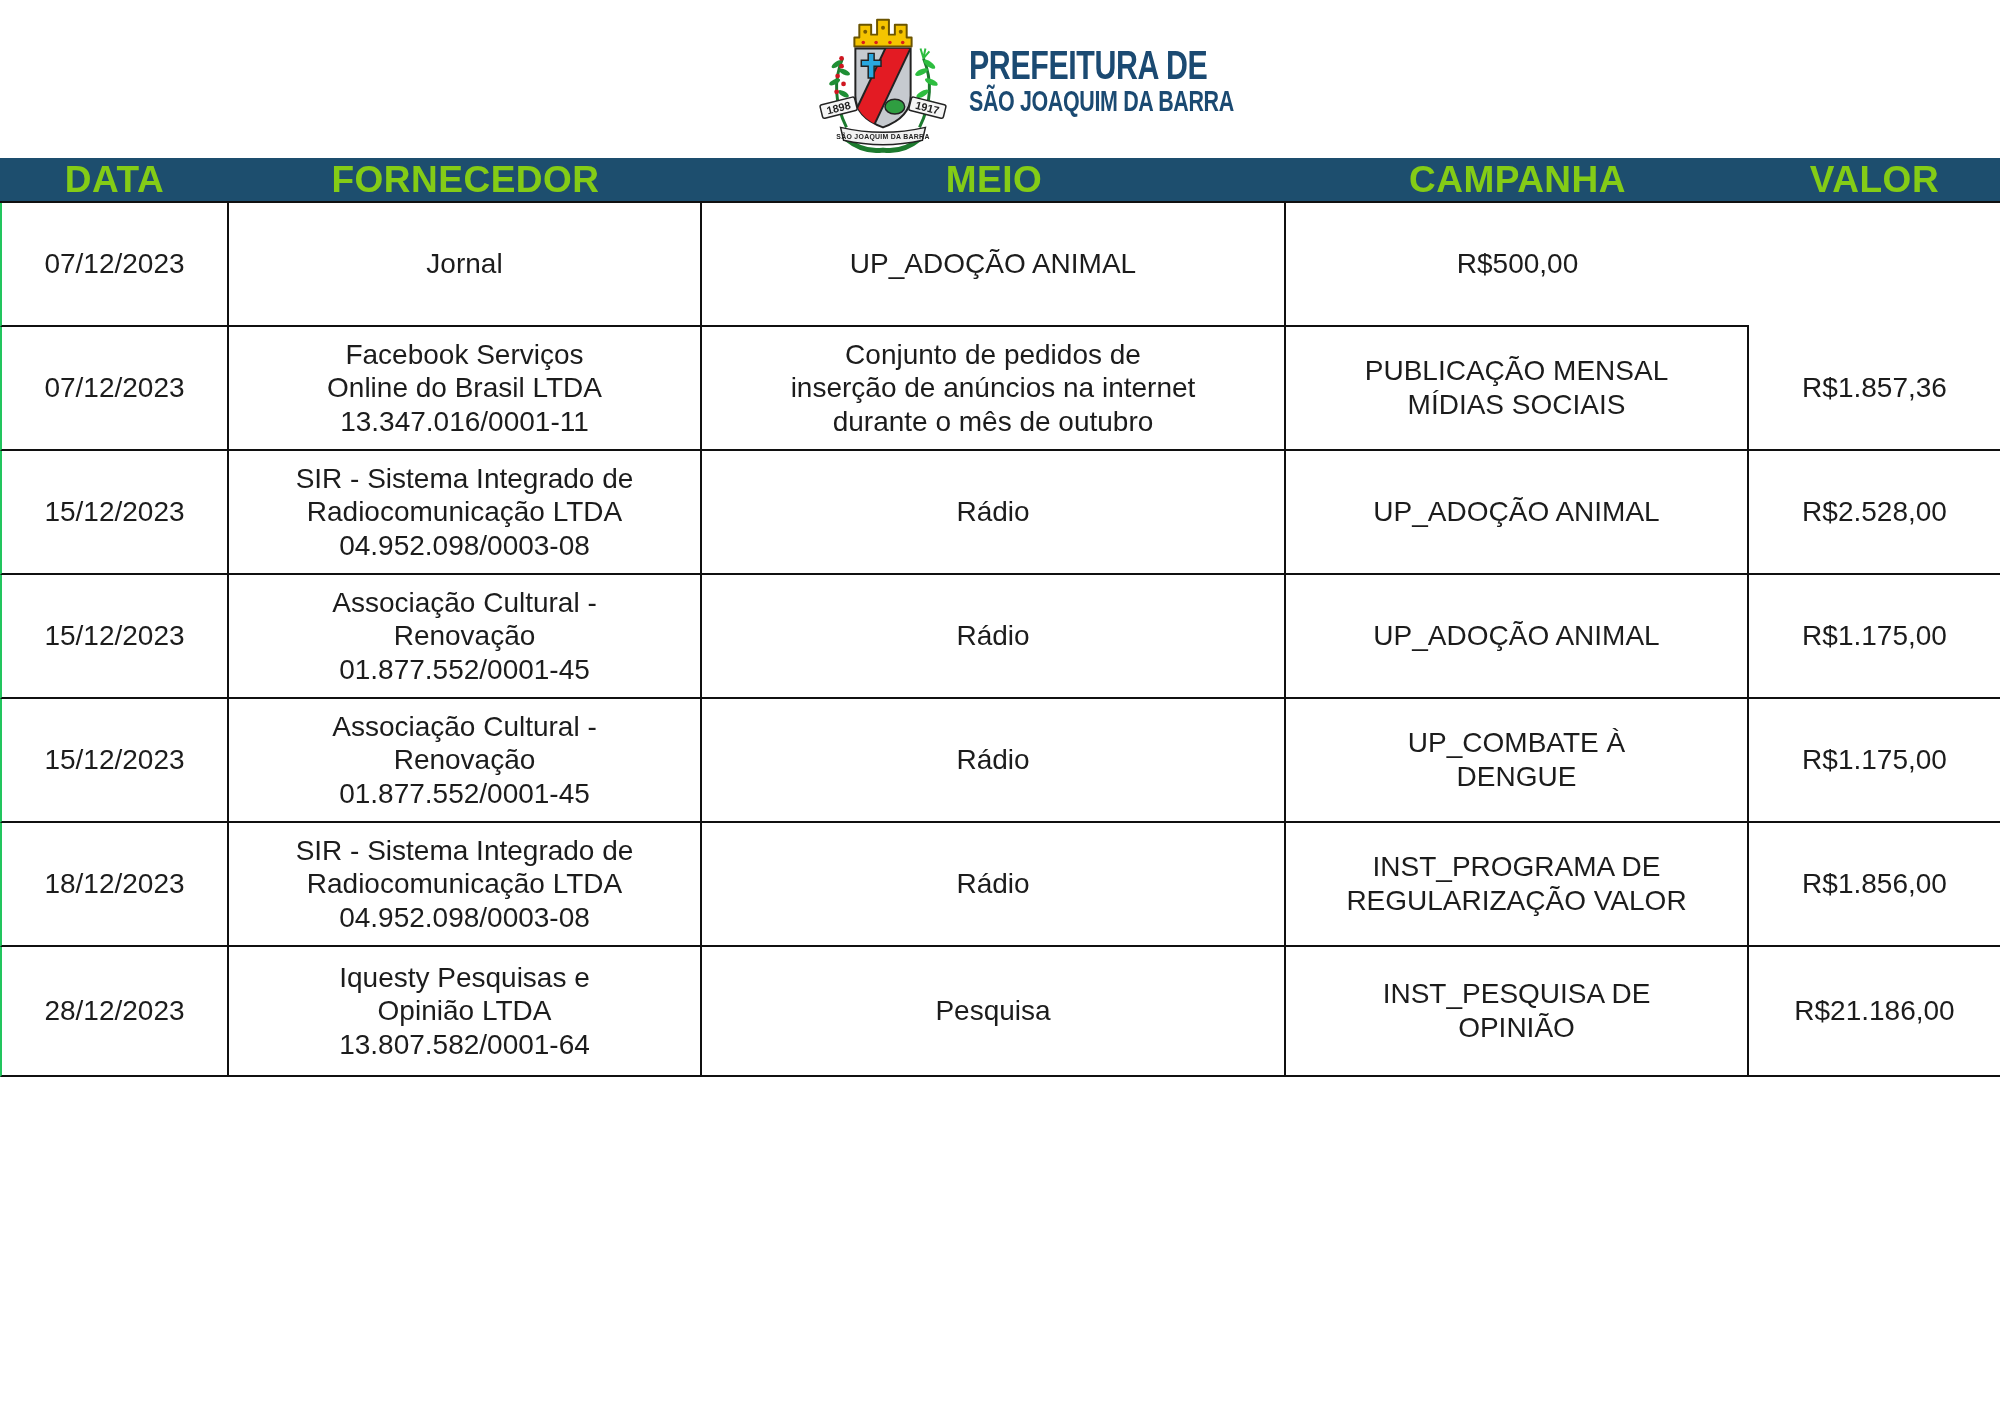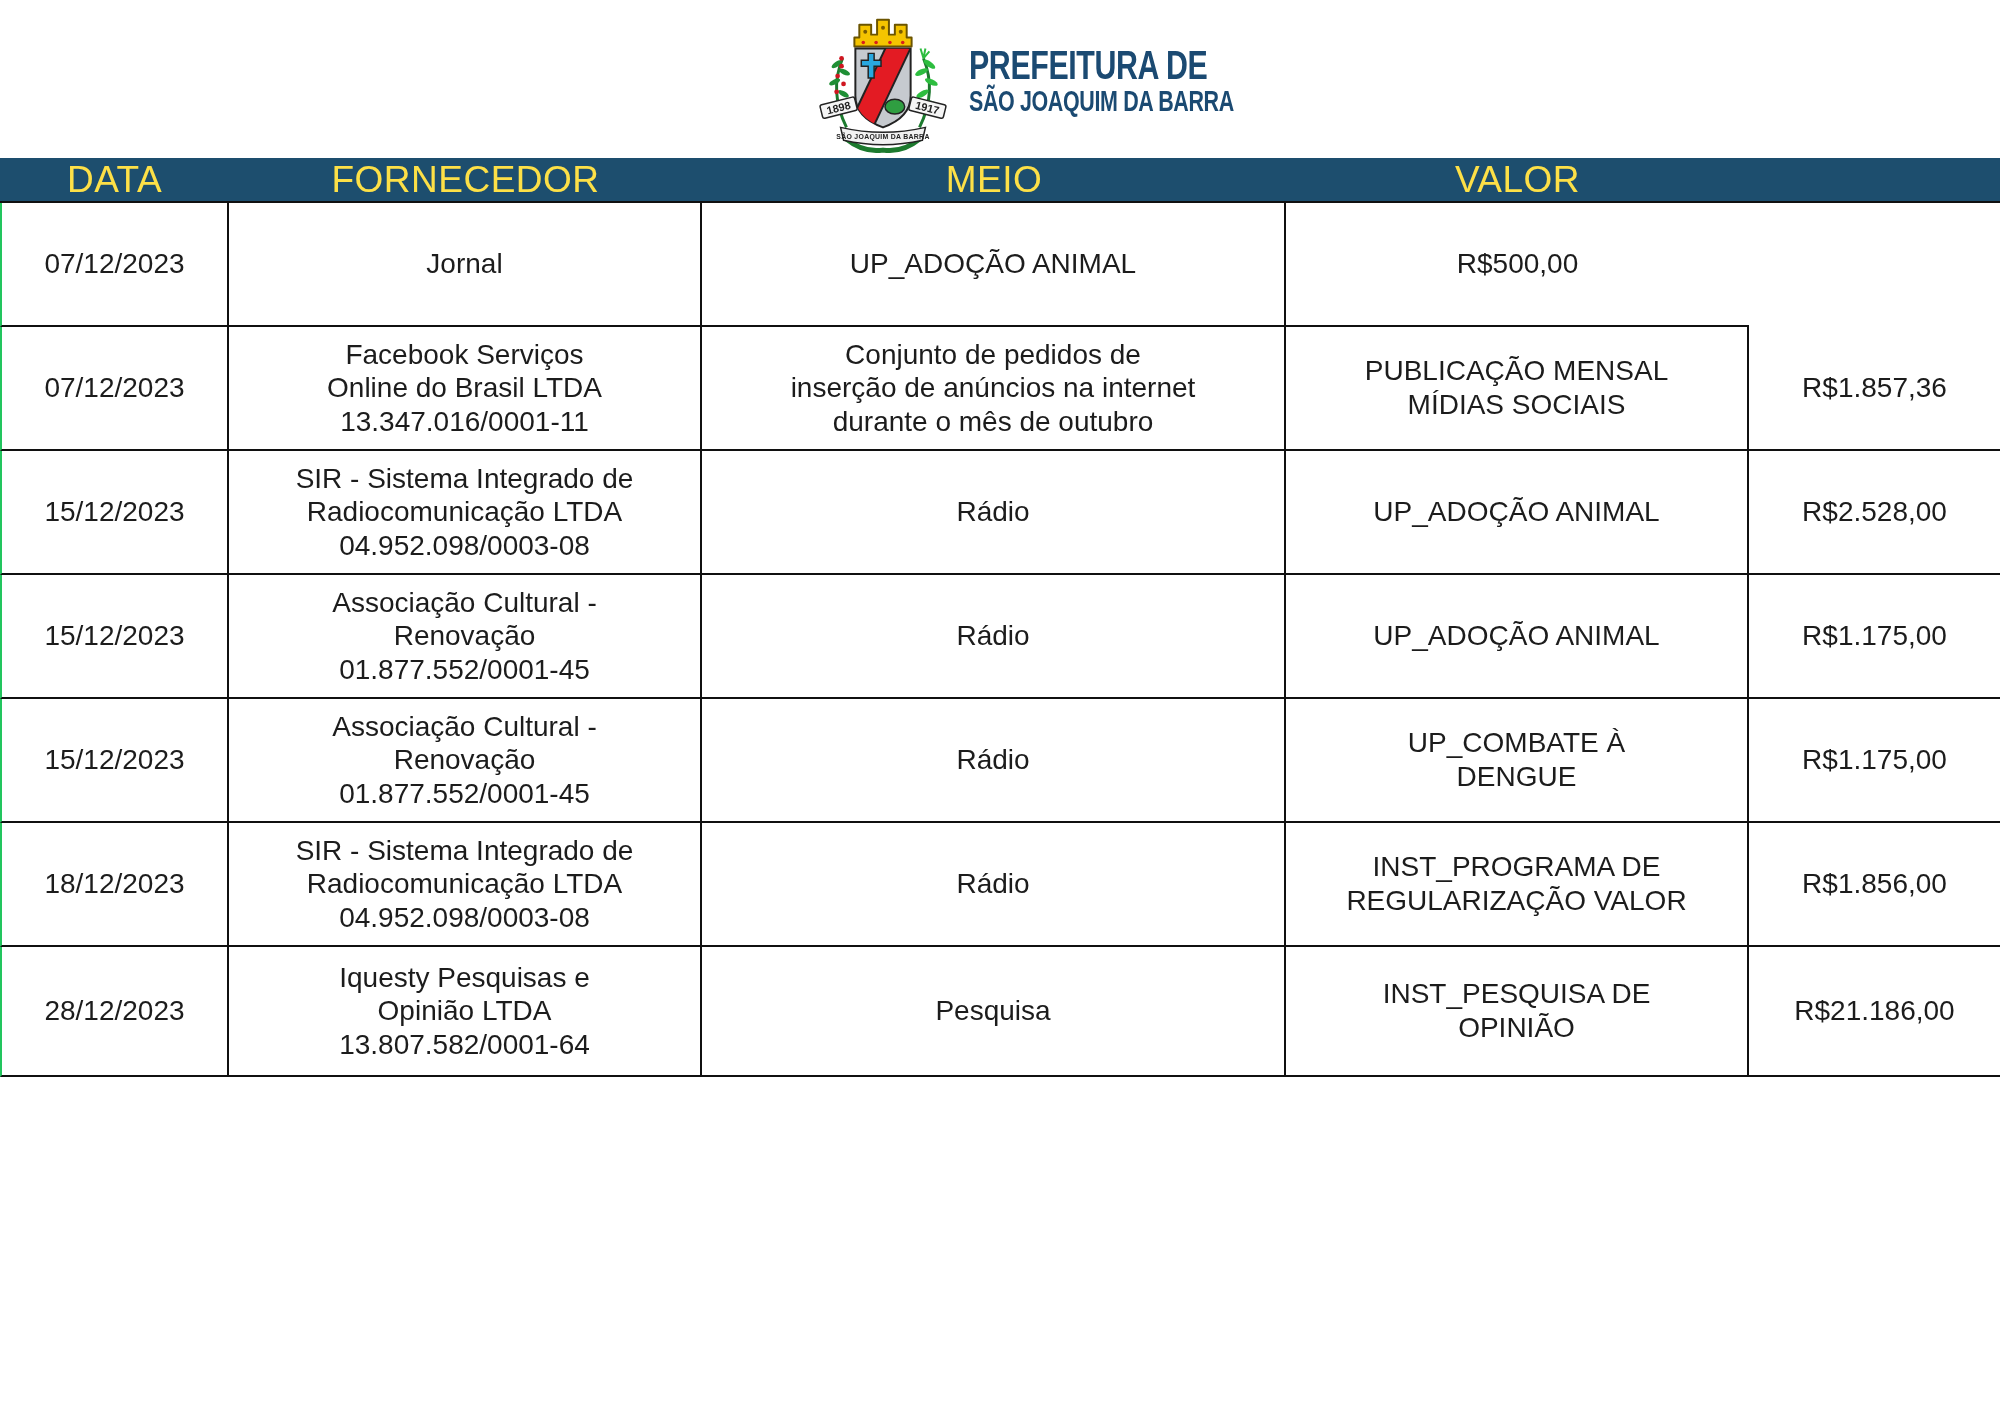--- a/index.html
+++ b/index.html
@@ -10,21 +10,21 @@
   .logo-row{height:158px;display:flex;align-items:center;justify-content:center;gap:10px;padding-top:4px;box-sizing:border-box;}
   .crest{width:152px;height:148px;flex:0 0 auto;}
   .brand-text{display:flex;flex-direction:column;width:225px;transform:scaleX(0.74);transform-origin:left center;color:#1b4a72;}
   .brand-line1{font-size:41px;font-weight:bold;letter-spacing:-0.5px;line-height:1;white-space:nowrap;}
   .brand-line2{font-size:29px;font-weight:bold;letter-spacing:-0.5px;line-height:1.1;white-space:nowrap;}
 
   
   .table{width:2000px;}
   .row{display:grid;grid-template-columns:229px 473px 584px 463px 251px;}
   .thead{background:#1d4e6e;height:45px;border-bottom:2px solid #101010;box-sizing:border-box;}
-  .thead .cell{display:flex;align-items:center;justify-content:center;color:#fde047;font-weight:normal;font-size:37px;letter-spacing:0.5px;}
+  .thead .cell{display:flex;align-items:center;justify-content:center;color:#84cc16;font-weight:bold;font-size:37px;letter-spacing:0.5px;}
   .body-row{height:124px;}
   .body-row:last-child{height:130px;}
   .body-row .cell{
     display:flex;flex-direction:column;align-items:center;justify-content:center;
     text-align:center;font-size:28px;line-height:1.2;color:#1c1c1c;
     border-right:2px solid #101010;border-bottom:2px solid #101010;
     white-space:pre-line;padding:0 8px;box-sizing:border-box;
   }
   .body-row .cell:first-child{border-left:2px solid #22c55e;}
   .body-row .cell:last-child{border-right:none;}
@@ -117,20 +117,21 @@
       <span class="brand-line1">PREFEITURA DE</span>
       <span class="brand-line2">SÃO JOAQUIM DA BARRA</span>
     </div>
   </header>
 
   <div class="table">
     <div class="row thead">
       <div class="cell">DATA</div>
       <div class="cell">FORNECEDOR</div>
       <div class="cell">MEIO</div>
+      <div class="cell">CAMPANHA</div>
       <div class="cell">VALOR</div>
     </div>
     <div id="tbody">
     <div class="row body-row">
       <div class="cell">07/12/2023</div>
       <div class="cell">Jornal</div>
       <div class="cell">UP_ADOÇÃO ANIMAL</div>
       <div class="cell">R$500,00</div>
     </div>
 

